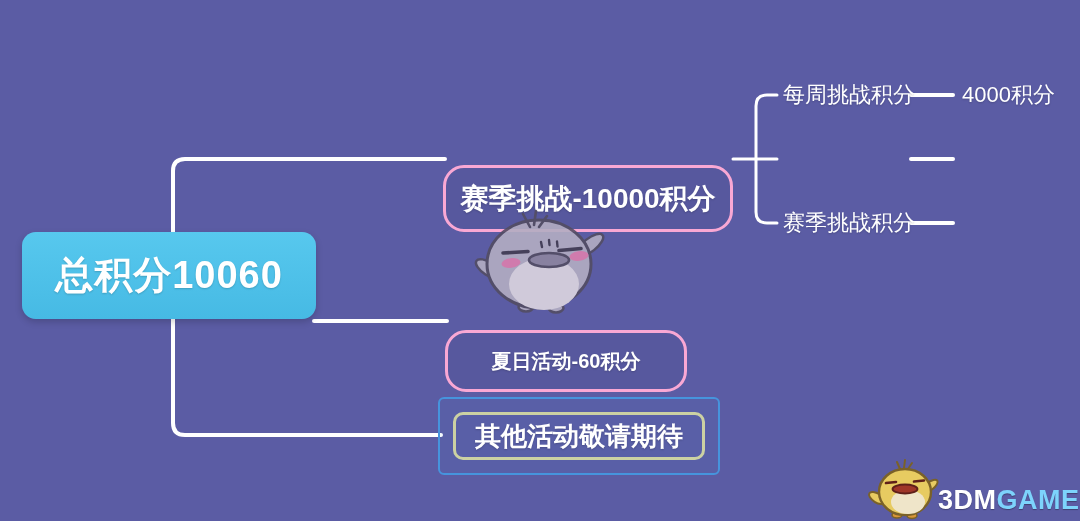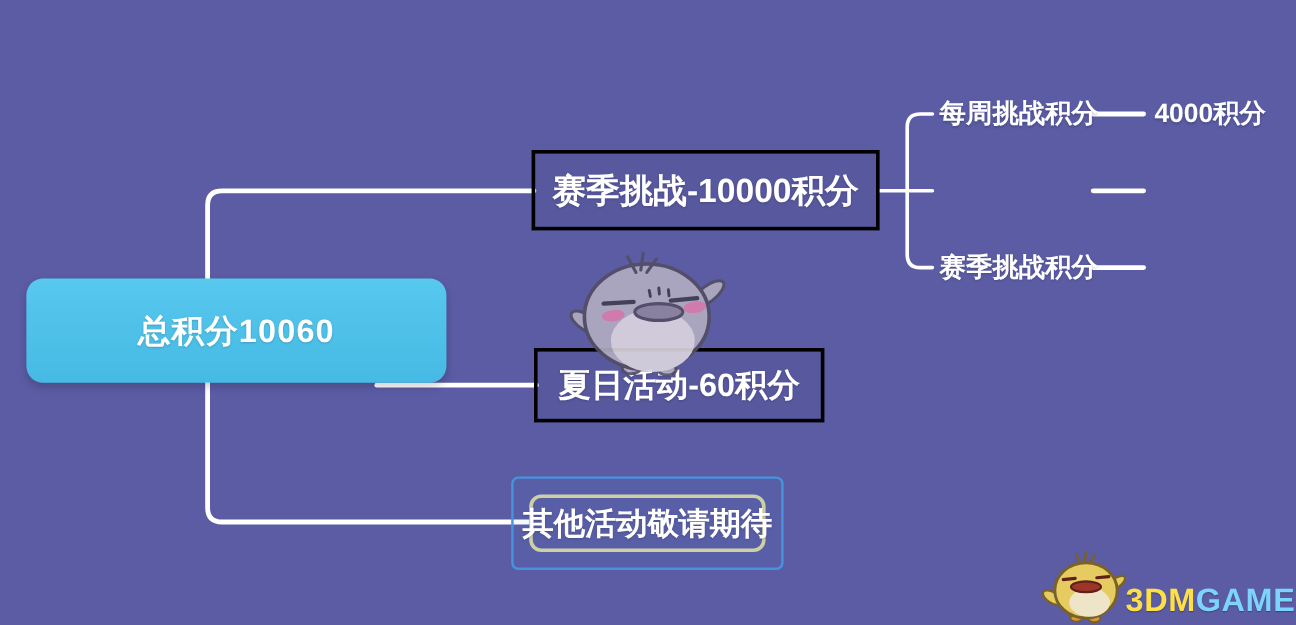--- a/index.html
+++ b/index.html
@@ -8,58 +8,58 @@
     background:#5b5ca4;
     font-family:"Liberation Sans","DejaVu Sans",sans-serif;
   }
   .connectors{position:absolute;left:0;top:0;z-index:1;}
   .node{
     position:absolute;z-index:2;display:flex;align-items:center;justify-content:center;
     color:#ffffff;font-weight:bold;box-sizing:border-box;white-space:nowrap;
     text-shadow:0 1px 2px rgba(0,0,0,0.18);
   }
   .root{
-    left:22px;top:232px;width:350px;height:87px;
+    left:22px;top:232px;width:294px;height:87px;
     background:linear-gradient(180deg,#57c8ee 0%,#46bae4 100%);
-    border-radius:14px;font-size:27px;letter-spacing:1px;
+    border-radius:14px;font-size:38px;letter-spacing:1px;
     box-shadow:0 3px 7px rgba(0,0,0,0.18);
   }
   .bordered{
-    border:3px solid #000000;border-radius:0;background:rgba(20,20,60,0.05);
+    border:3px solid #f9a8d4;border-radius:21px;background:rgba(20,20,60,0.05);margin-top:40px;
   }
   .b-season{left:443px;top:125px;width:290px;height:67px;font-size:28px;}
-  .b-summer{left:445px;top:290px;width:242px;height:62px;font-size:27px;}
+  .b-summer{left:445px;top:290px;width:242px;height:62px;font-size:20px;}
   .sel-outer{
-    position:absolute;z-index:2;left:426px;top:397px;width:227px;height:78px;
+    position:absolute;z-index:2;left:438px;top:397px;width:282px;height:78px;
     border:2px solid #4694dd;border-radius:6px;box-sizing:border-box;
     padding:13px;background:rgba(70,148,221,0.06);
   }
   .sel-inner{
     width:100%;height:100%;box-sizing:border-box;
     border:3px solid #ccd1a3;border-radius:10px;
     display:flex;align-items:center;justify-content:center;
     color:#fff;font-weight:bold;font-size:26px;white-space:nowrap;
     text-shadow:0 1px 2px rgba(0,0,0,0.18);
   }
   .leaf{
     position:absolute;z-index:2;height:32px;line-height:32px;
-    color:#ffffff;font-weight:bold;font-size:22px;white-space:nowrap;
+    color:#ffffff;font-weight:normal;font-size:22px;white-space:nowrap;
     text-shadow:0 1px 2px rgba(0,0,0,0.18);
   }
   .lf0{top:79px;} .lf1{top:143px;} .lf2{top:207px;}
   .lf-label{left:783px;} .lf-value{left:962px;}
   .mascot{position:absolute;left:462px;top:203px;z-index:3;}
   .brandmark{position:absolute;left:866px;top:456px;z-index:4;display:flex;align-items:flex-end;}
   .brand-chick{flex:0 0 auto;}
   .brand-text{
     margin-left:-6px;margin-bottom:6px;
     font-size:27px;font-weight:900;letter-spacing:0.5px;line-height:27px;
     white-space:nowrap;text-shadow:0 1px 1px rgba(0,0,0,0.3);
   }
-  .brand-3dm{color:#fde047;text-align:right;}
+  .brand-3dm{color:#ffffff;text-align:right;}
   .brand-game{color:#7dd3fc;}
   .brand-tm{font-size:9px;font-weight:bold;color:#7cc3e8;vertical-align:top;line-height:10px;}
 </style>
 </head>
 <body>
 
 <div class="stage">
 
   <svg class="connectors" width="1080" height="521" viewBox="0 0 1080 521">
     <g fill="none" stroke="#ffffff" stroke-linecap="round">

